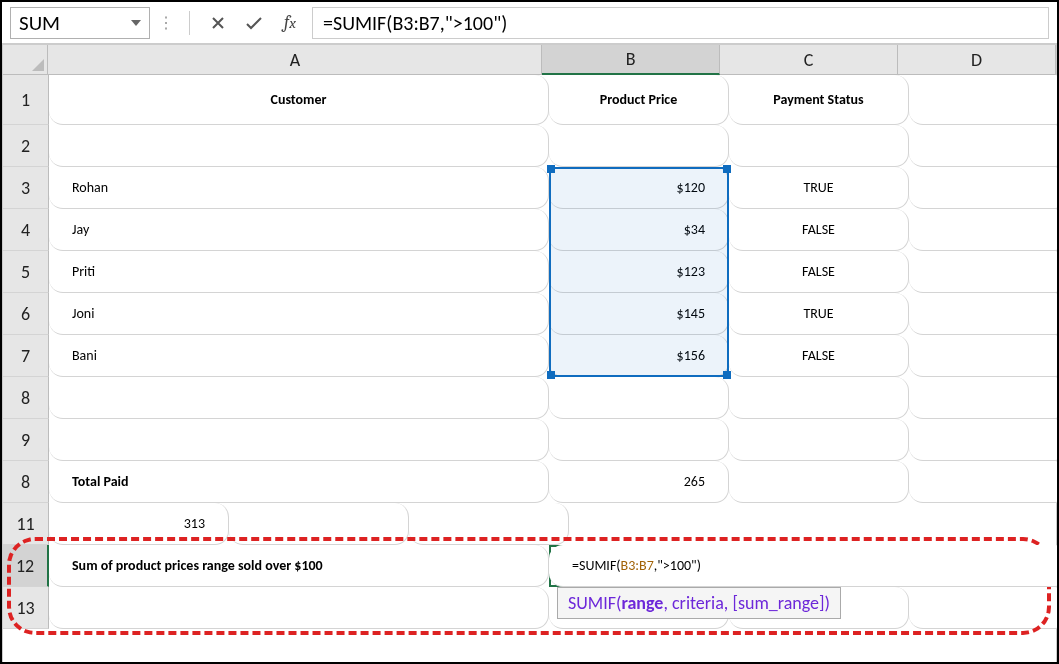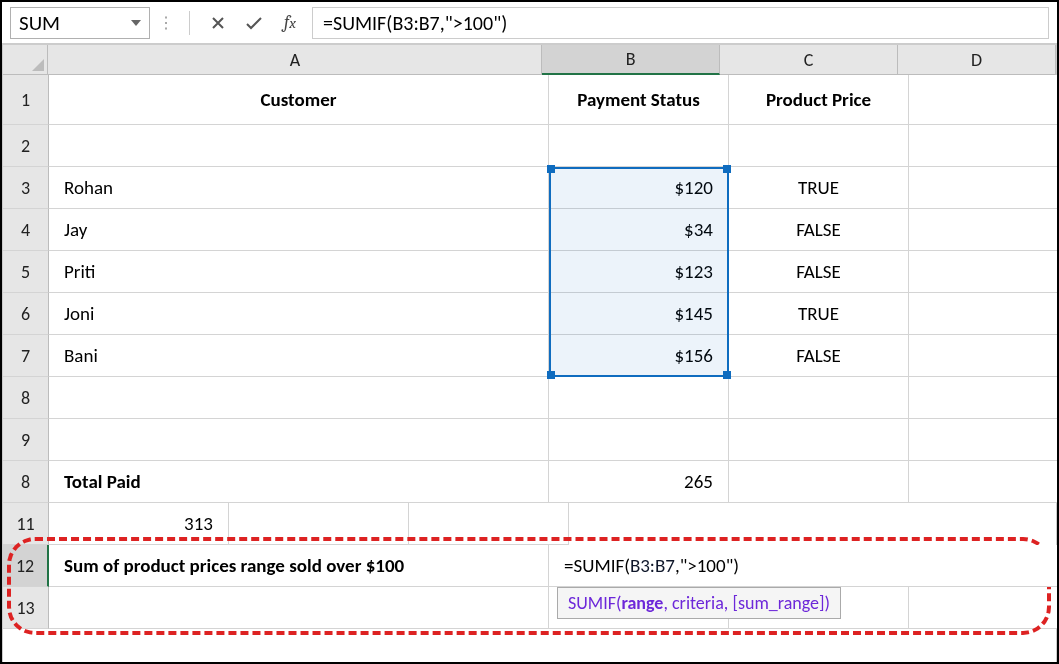--- a/index.html
+++ b/index.html
@@ -119,25 +119,26 @@
 }
 .row-head.selected { background: #d3d3d3; border-right: 2px solid #217346; }
 .grid {
   position: absolute;
   left: 46px; top: 30px;
 }
 .row { display: flex; }
 .cell {
   border-right: 1px solid #d4d4d4;
   border-bottom: 1px solid #d4d4d4;
-  padding: 0 15px;
+  padding: 0 23px;
   display: flex;
   align-items: center;
-  font-size: 19px;
-  background: #fff;
+  font-size: 14px;
+  background: #fff;
+  border-radius: 14px;
 }
 .aC { width: 500px; }
 .aB { width: 180px; justify-content: flex-end; text-align: right; }
 .aC.left { justify-content: flex-start; }
 .aCB { justify-content: center; }
 .bold { font-weight: 700; }
 .h38 { height: 42px; }
 .h48 { height: 50px; }
 .cD { width: 160px; }
 .cC { width: 180px; justify-content: center; }
@@ -167,21 +168,21 @@
   font-size: 18px;
   color: #6d28d9;
 }
 .tooltip .tbold { font-weight: 700; }
 .dashed-callout {
   position: absolute;
   border: 4px dashed #d22;
   border-radius: 28px;
   pointer-events: none;
 }
-.f-range { color: #0f172a; }
+.f-range { color: #a16207; }
 </style>
 </head>
 <body>
 
 <div class="toolbar">
   <div class="namebox">
     <span class="namebox-text">SUM</span>
     <span class="namebox-dd"></span>
   </div>
   <span class="dots">⋮</span>
@@ -224,22 +225,22 @@
     <div class="row-head h38">8</div>
     <div class="row-head h38">11</div>
     <div class="row-head h38 selected">12</div>
     <div class="row-head h38">13</div>
   </div>
 
   <div class="grid">
 
     <div class="row h48">
       <div class="cell aC aCB bold h48">Customer</div>
+      <div class="cell aB bold h48" style="justify-content:center">Product Price</div>
       <div class="cell cC bold h48">Payment Status</div>
-      <div class="cell aB bold h48" style="justify-content:center">Product Price</div>
       <div class="cell cD h48"></div>
     </div>
 
     <div class="row h38">
       <div class="cell aC h38"></div>
       <div class="cell aB h38"></div>
       <div class="cell cC h38"></div>
       <div class="cell cD h38"></div>
     </div>
 

